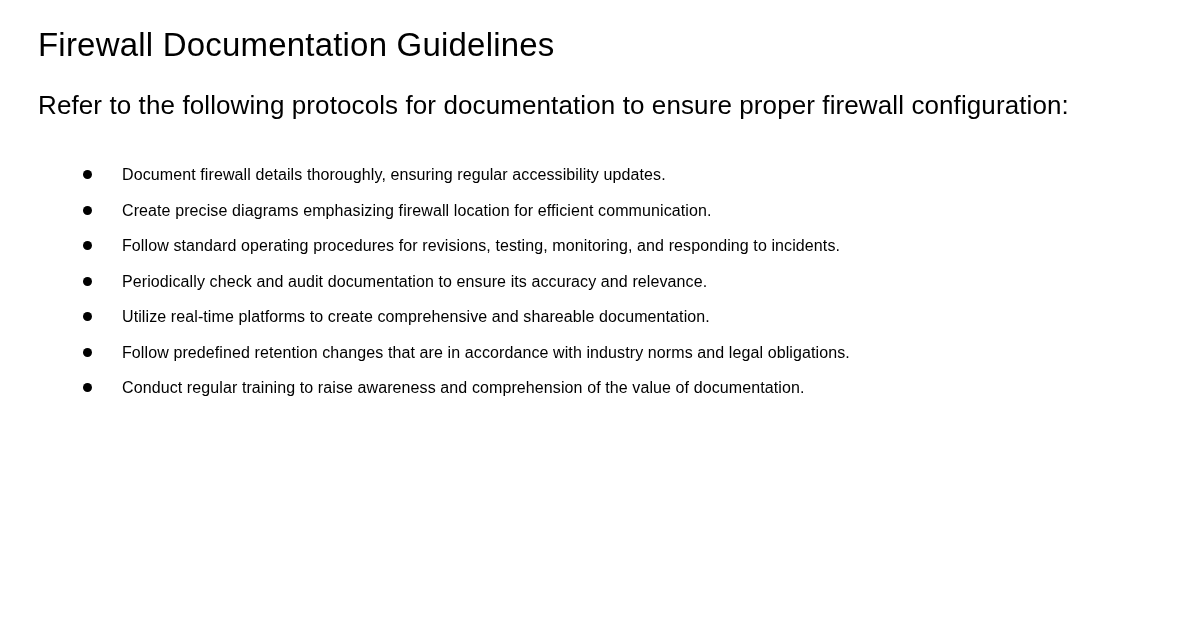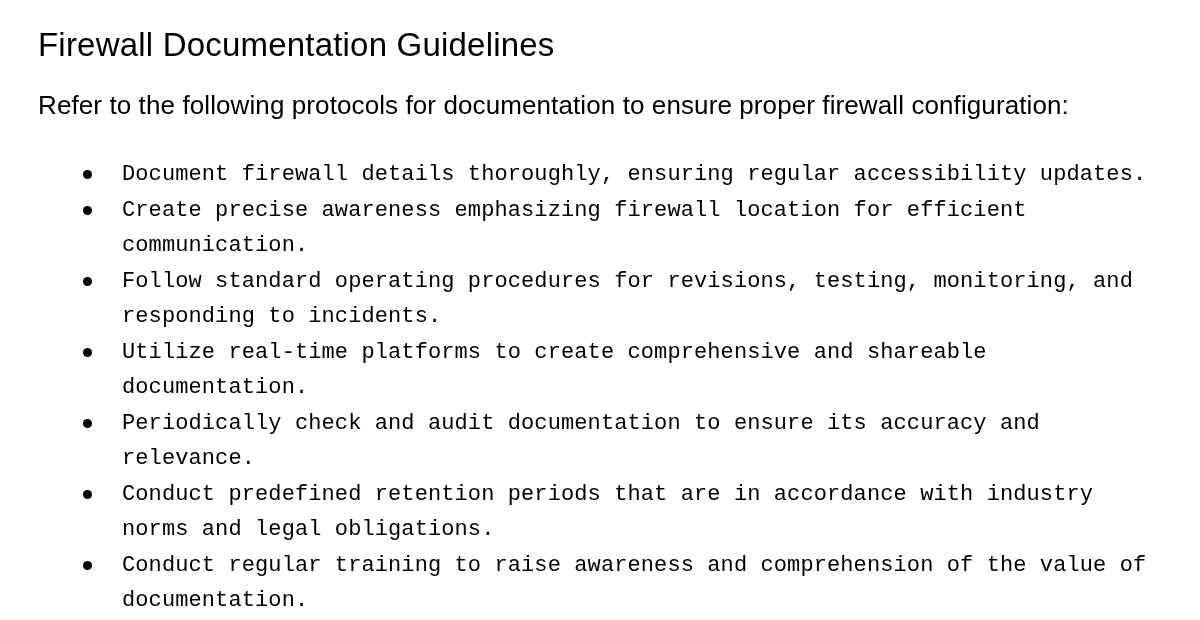--- a/index.html
+++ b/index.html
@@ -35,24 +35,23 @@
     font-size: 26px;
     font-weight: 400;
     line-height: 28px;
     letter-spacing: 0.1px;
   }
   .guideline-list {
     margin: 38px 0 0 0;
     padding: 0;
     list-style: none;
     max-width: 1122px;
-    font-size: 22px;
+    font-size: 16px;
     line-height: 35.5px;
     letter-spacing: 0.1px;
-    font-family: Liberation Mono, monospace;
   }
   .guideline-list li {
     position: relative;
     padding-left: 84px;
   }
   .bullet-dot {
     position: absolute;
     left: 45px;
     top: 13px;
     width: 9px;
@@ -69,36 +68,36 @@
 
   <p class="intro">Refer to the following protocols for documentation to ensure proper firewall configuration:</p>
 
   <ul class="guideline-list">
     <li>
       <span class="bullet-dot"></span>
       <span>Document firewall details thoroughly, ensuring regular accessibility updates.</span>
     </li>
     <li>
       <span class="bullet-dot"></span>
-      <span>Create precise awareness emphasizing firewall location for efficient communication.</span>
+      <span>Create precise diagrams emphasizing firewall location for efficient communication.</span>
     </li>
     <li>
       <span class="bullet-dot"></span>
       <span>Follow standard operating procedures for revisions, testing, monitoring, and responding to incidents.</span>
     </li>
     <li>
       <span class="bullet-dot"></span>
+      <span>Periodically check and audit documentation to ensure its accuracy and relevance.</span>
+    </li>
+    <li>
+      <span class="bullet-dot"></span>
       <span>Utilize real-time platforms to create comprehensive and shareable documentation.</span>
     </li>
     <li>
       <span class="bullet-dot"></span>
-      <span>Periodically check and audit documentation to ensure its accuracy and relevance.</span>
-    </li>
-    <li>
-      <span class="bullet-dot"></span>
-      <span>Conduct predefined retention periods that are in accordance with industry norms and legal obligations.</span>
+      <span>Follow predefined retention changes that are in accordance with industry norms and legal obligations.</span>
     </li>
     <li>
       <span class="bullet-dot"></span>
       <span>Conduct regular training to raise awareness and comprehension of the value of documentation.</span>
     </li>
   </ul>
 </div>
 
 </body></html>

